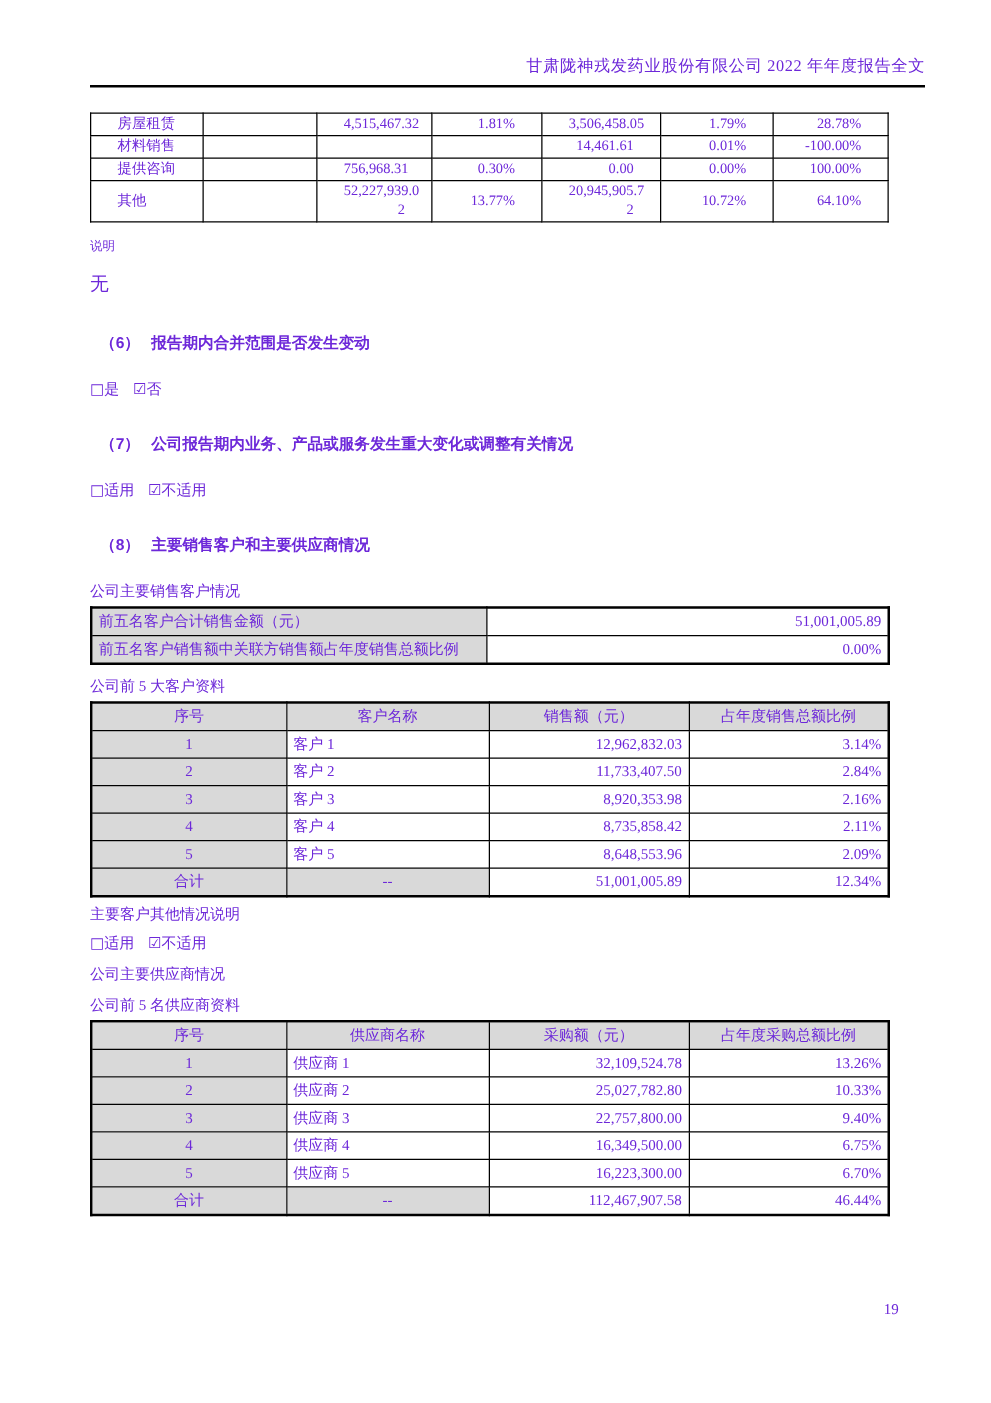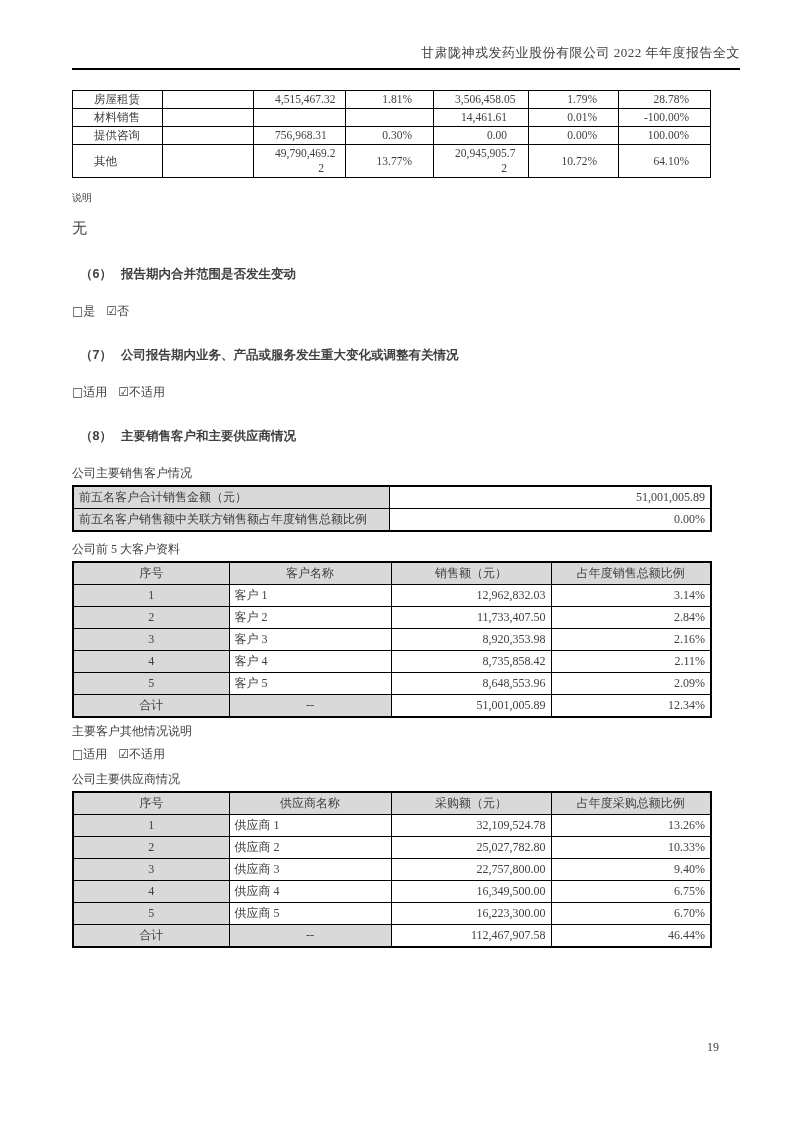--- a/index.html
+++ b/index.html
@@ -1,18 +1,18 @@
 <!DOCTYPE html>
 <html lang="zh"><head>
 <meta charset="utf-8">
 <style>
   html,body { margin:0; padding:0; background:#fff; }
   .page {
     position:relative; width:793px; height:1122px; box-sizing:border-box;
-    padding:45px 53px 0 72px; background:#fff; color:#404040;
+    padding:45px 53px 0 72px; background:#fff; color:#6d28d9;
     font-family:"Liberation Serif","DejaVu Serif",serif; overflow:hidden;
   }
   .doc-header { text-align:right; font-size:13px; line-height:16px; letter-spacing:0.5px; }
   .header-rule { border:none; border-top:2px solid #000; margin:7px 0 0 0; }
 
   table { border-collapse:collapse; table-layout:fixed; }
   .tbl { width:638px; font-size:12px; }
   .tbl td, .tbl th { border:1px solid #000; vertical-align:middle; overflow:hidden; font-weight:normal; }
 
   .revenue-table { margin-top:20px; font-size:11.5px; }
@@ -89,21 +89,21 @@
         <td></td>
         <td class="num">756,968.31</td>
         <td class="num">0.30%</td>
         <td class="num">0.00</td>
         <td class="num">0.00%</td>
         <td class="num">100.00%</td>
       </tr>
       <tr>
         <td>其他</td>
         <td></td>
-        <td class="num pre">49,790,469.2
+        <td class="num pre">52,227,939.0
 2</td>
         <td class="num">13.77%</td>
         <td class="num pre">20,945,905.7
 2</td>
         <td class="num">10.72%</td>
         <td class="num">64.10%</td>
       </tr>
     </tbody>
   </table>
 
@@ -205,20 +205,21 @@
   </table>
 
   <div class="sub-label after-tbl">主要客户其他情况说明</div>
   <div class="options-line opt-tight">
     <span class="opt-group"><span class="cbx">□</span><span>适用</span></span>
     <span class="opt-group"><span class="cbx">☑</span><span>不适用</span></span>
   </div>
 
   <div class="sub-label tight">公司主要供应商情况</div>
 
+  <div class="sub-label tight">公司前 5 名供应商资料</div>
   <table class="tbl framed tbl-gap">
     <colgroup>
         <col style="width:156px">
         <col style="width:162px">
         <col style="width:160px">
         <col style="width:160px">
       </colgroup>
     <thead>
       <tr>
         <th class="shade ctr">序号</th>

